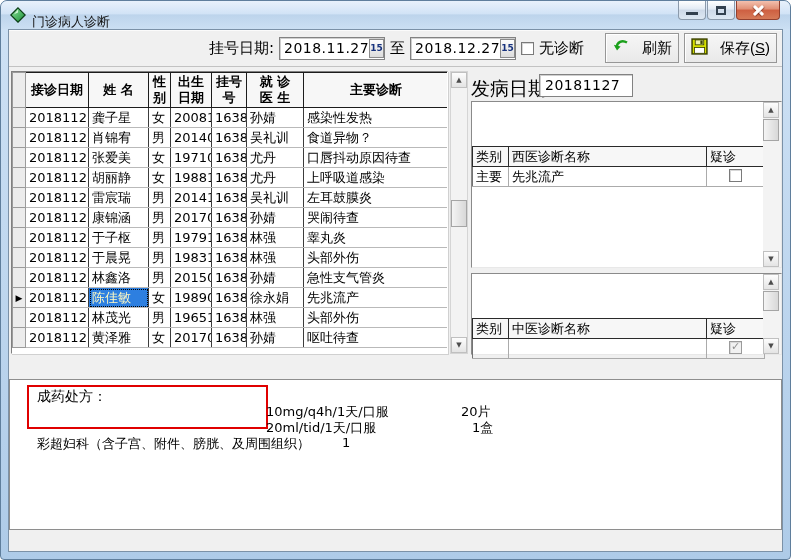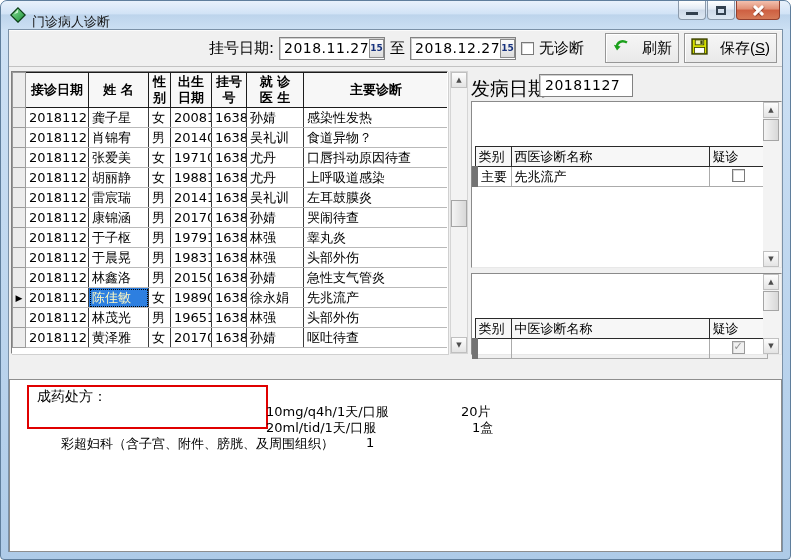--- a/index.html
+++ b/index.html
@@ -76,26 +76,26 @@
                  border:1px solid #828282; box-shadow:inset 1px 1px 0 #cfcfcf; font-size:14px;
                  padding:2px 0 0 5px; letter-spacing:.5px; }
   .diag-box { position:absolute; left:462px; width:311px; background:#fff;
               border:1px solid #8a8a8a; border-right-color:#e8e8e8; border-bottom-color:#e8e8e8; }
   .diag-w { top:71px; height:167px; } .diag-t { top:243px; height:82px; }
   table.dgrid { border-collapse:collapse; table-layout:fixed; width:292px; font-size:13px;margin-top:44px; }
   .dgrid th { border:1px solid #2a2a2a; background:#f7f7f7; font-weight:normal; text-align:left;
               height:20px; padding:0 3px; overflow:hidden; white-space:nowrap; }
   .dgrid td { border-right:1px solid #ababab; border-bottom:1px solid #ababab; height:20px;
               padding:0 3px; overflow:hidden; white-space:nowrap; }
-  .dgrid td:first-child { border-left:6px solid #737373; }
+  .dgrid td:first-child { border-left:1px solid #737373; }
   .d0{width:36px} .d1{width:198px} .d2{width:58px}
   .cb-cell { text-align:center; }
   
-  .rx-panel { position:absolute; left:0px; top:349px; width:773px; height:173px; background:#fff;
-              border:1px solid #8e8e8e; font-size:13px;padding-left:24px; }
+  .rx-panel { position:absolute; left:0px; top:349px; width:773px; height:151px; background:#fff;
+              border:1px solid #8e8e8e; font-size:13px; }
   .rx-title { position:absolute; left:27px; top:8px; font-size:14px; }
   .red-box { position:absolute; left:17px; top:5px; width:241px; height:44px;
              border:2px solid #e00000; }
   .rx-line { position:absolute; left:0; width:100%; height:16px; }
   .rx-line .dosage { position:absolute; left:256px; }
   .rx-line .qty { position:absolute; left:451px; }
   .rx-line.l1 { top:23px; } .rx-line.l2 { top:39px; }
   .rx-line.l2 .qty { left:462px; }
   .exam-line { position:absolute; top:55px; }
   .exam-line .ename { position:absolute; left:27px; white-space:nowrap; }

